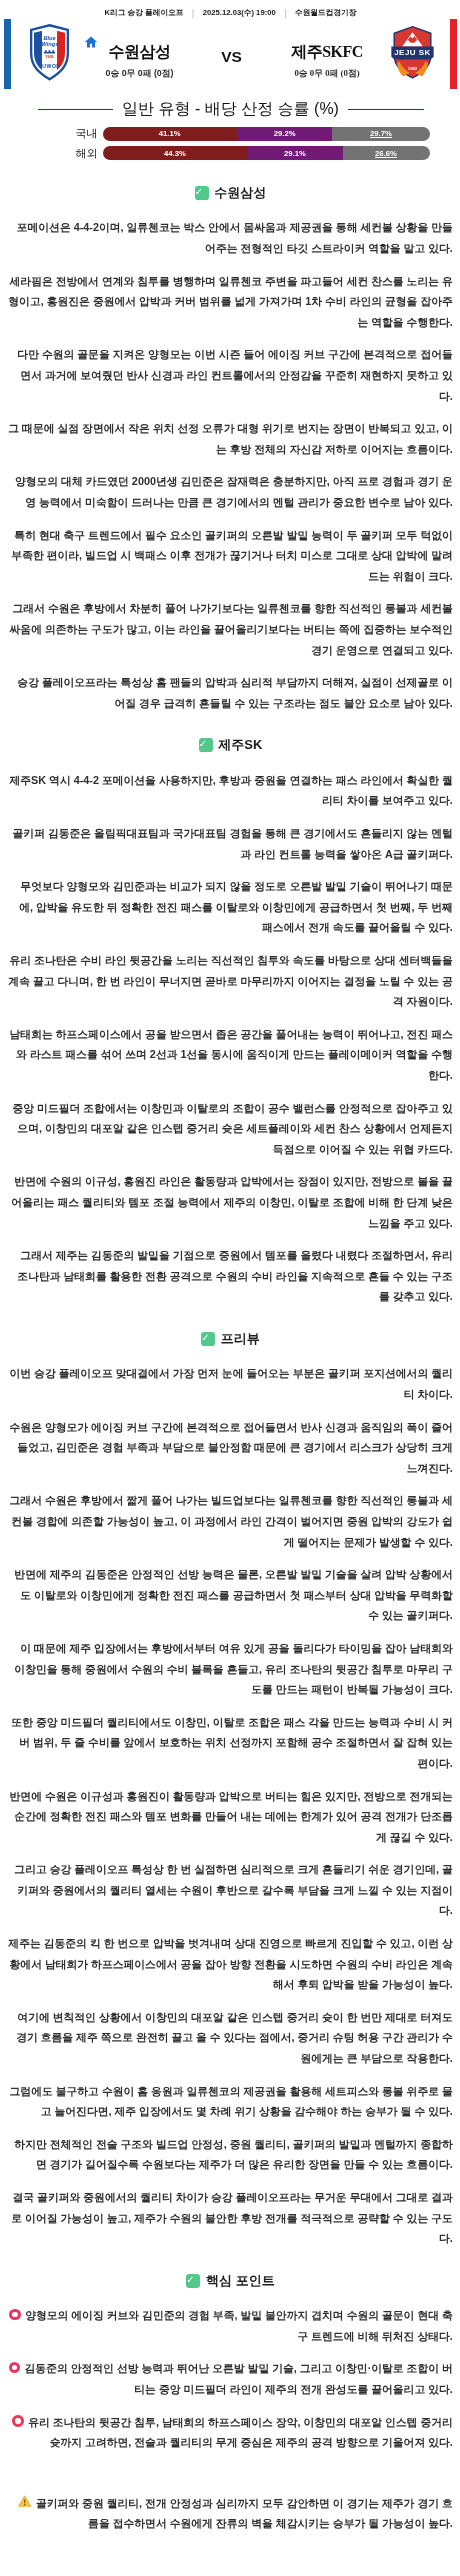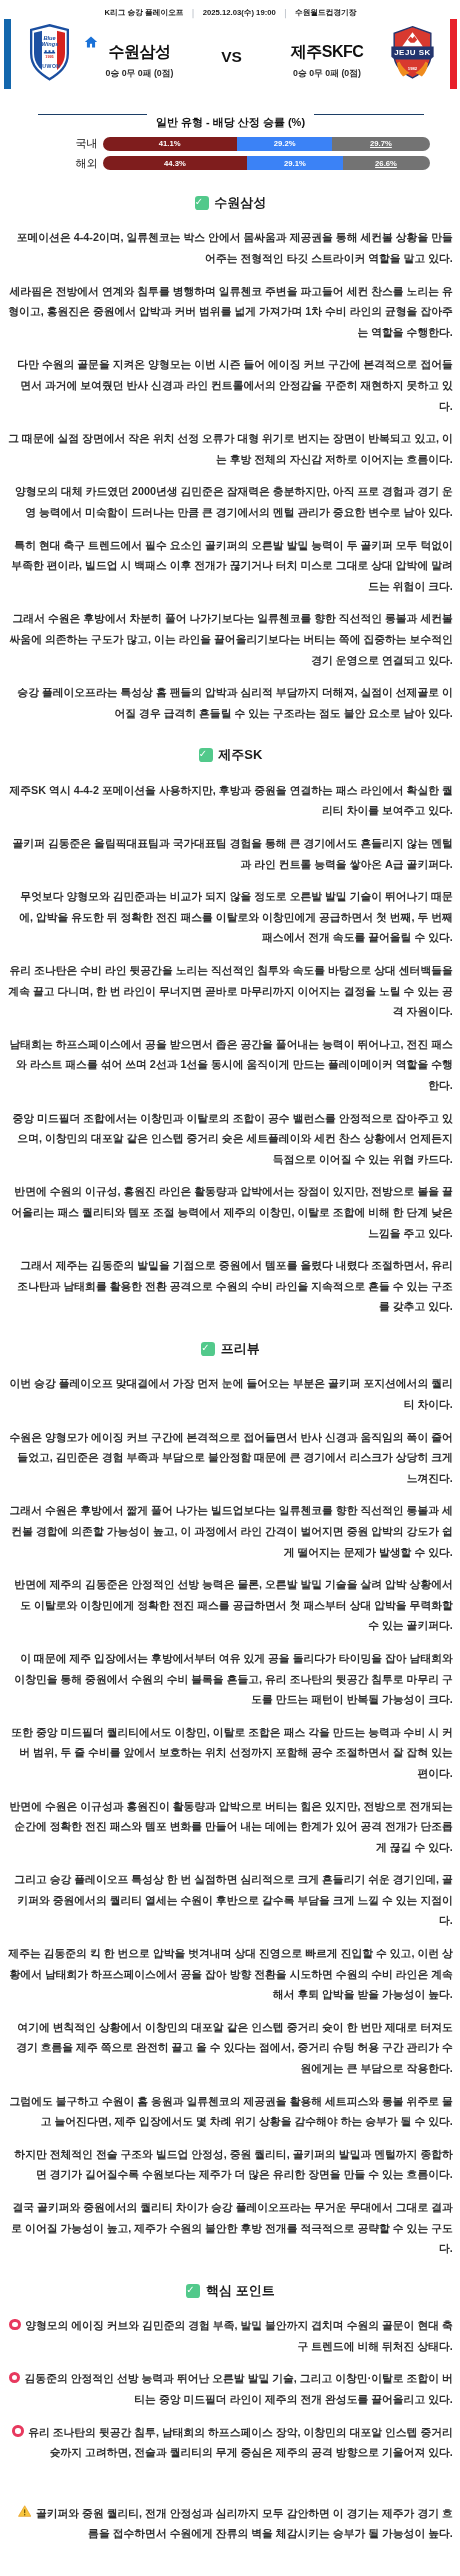--- a/index.html
+++ b/index.html
@@ -14,38 +14,38 @@
   .teams-row{position:relative;height:76px;}
   .edge{position:absolute;top:1px;width:6.7px;height:70px;}
   .edge-left{left:4.1px;background:#1467ad;}
   .edge-right{right:4.1px;background:#e8202a;}
   .crest{position:absolute;top:5.2px;}
   .crest-home{left:26px;}
   .crest-away{right:25px;}
   .home-mark{position:absolute;left:84px;top:16.5px;}
   .team{position:absolute;top:24px;text-align:center;}
   .team-home{left:62px;width:155px;}
-  .team-away{left:237px;width:180px;}
+  .team-away{left:237px;width:180px;font-family:Liberation Serif, serif;}
   .team-name{font-size:16px;font-weight:800;color:#101010;letter-spacing:-0.5px;}
   .team-record{font-size:8.8px;font-weight:600;color:#2c2c2c;margin-top:4.6px;}
   .vs{position:absolute;left:207px;top:30px;width:49px;text-align:center;
       font-size:15.5px;font-weight:800;color:#141414;}
 
   
   .odds-title-row{display:flex;align-items:center;gap:9.3px;width:386px;margin:5.2px auto 6.2px;}
   .odds-title-row .line{flex:1;height:1.5px;background:#1c3e66;}
-  .odds-title{font-size:11px;font-weight:700;color:#151515;white-space:nowrap;margin-top:16px;}
+  .odds-title{font-size:16px;font-weight:400;color:#151515;white-space:nowrap;}
   .odds-rows{width:398px;margin:0 auto;}
   .odds-row{display:flex;align-items:center;margin:4.6px 0;}
   .odds-label{width:27px;font-size:11px;font-weight:400;color:#111;margin-left:44px;}
   .odds-bar{flex:1;display:flex;height:14px;border-radius:7.2px;overflow:hidden;}
   .seg{display:flex;align-items:center;justify-content:center;color:#fff;
        font-size:7.7px;font-weight:700;}
   .seg-home{background:#7f1d1d;}
-  .seg-draw{background:#3b82f6;}
+  .seg-draw{background:#701a75;}
   .seg-away{background:#737373;text-decoration:underline;}
 
   
   .article{padding:0 8.2px;}
   .sec{display:flex;align-items:center;justify-content:center;gap:5.7px;
        font-size:13px;font-weight:800;color:#1d1d1d;margin:23px 0 15.5px;}
   .gap-lg{margin-top:48px;}
   .para{font-size:10.8px;line-height:20.6px;font-weight:600;color:#2f2f2f;
         text-align:right;margin:12px 0;}
   .para.gap-md{margin-top:40px;}

